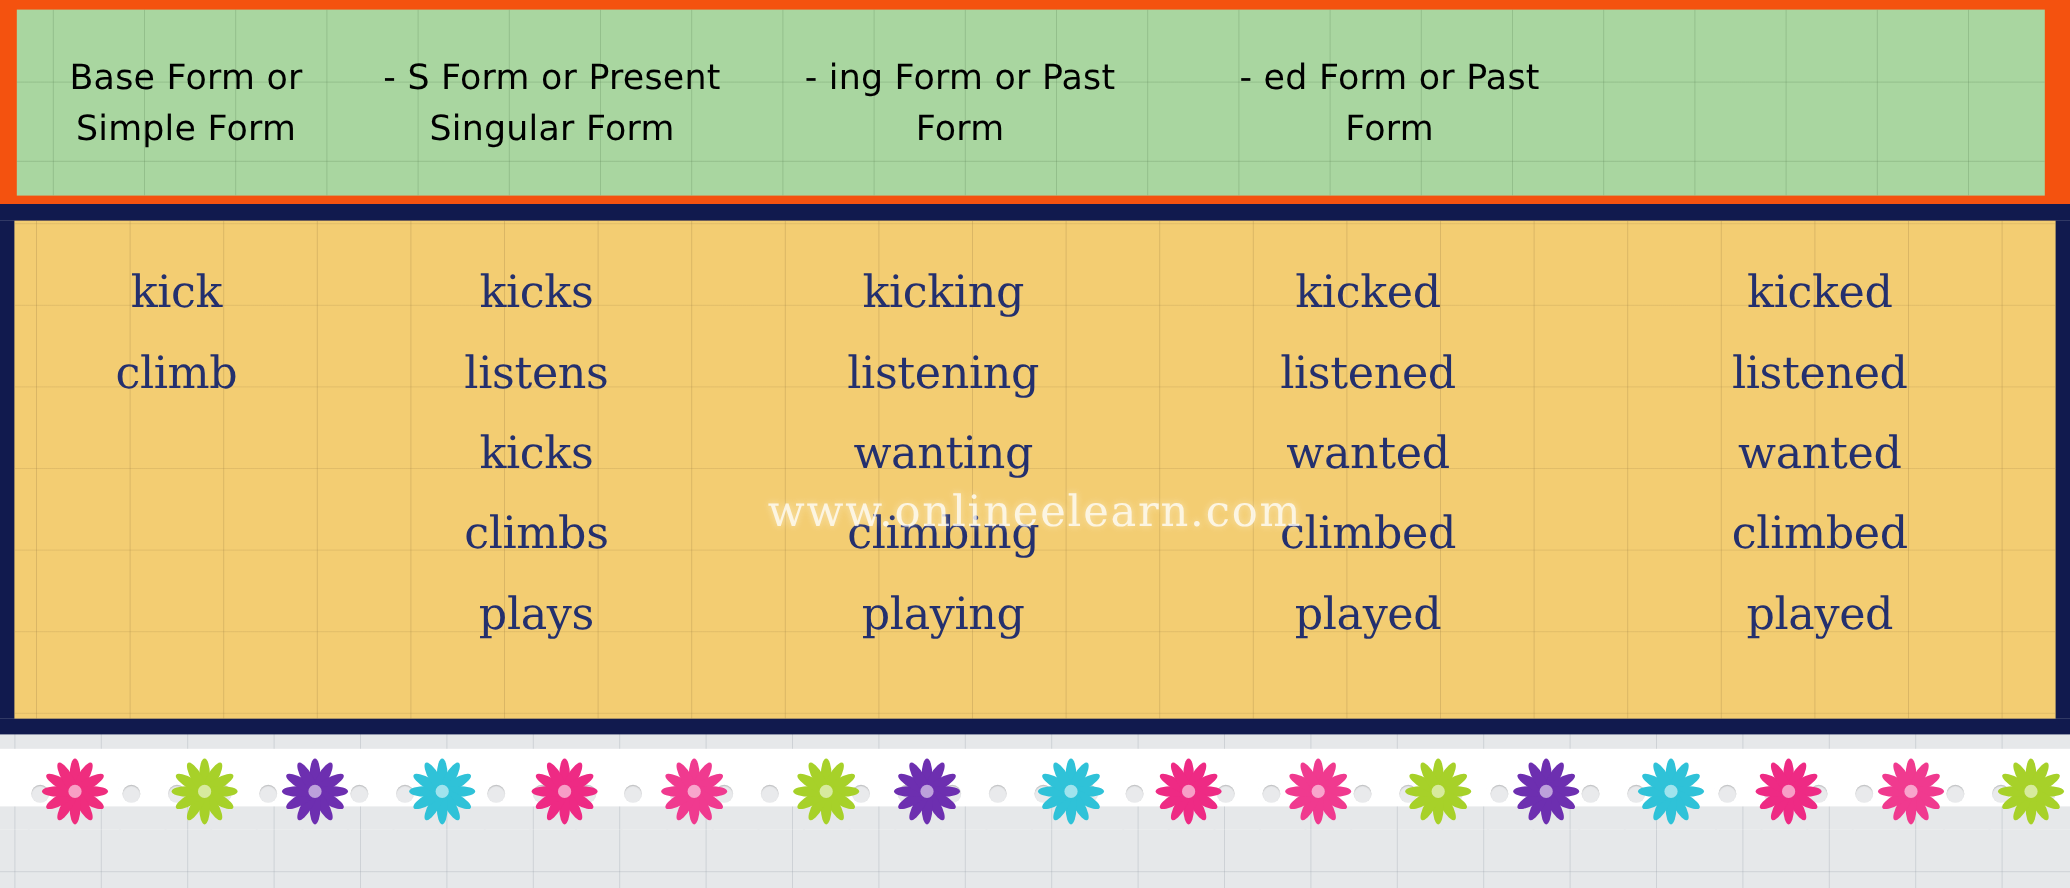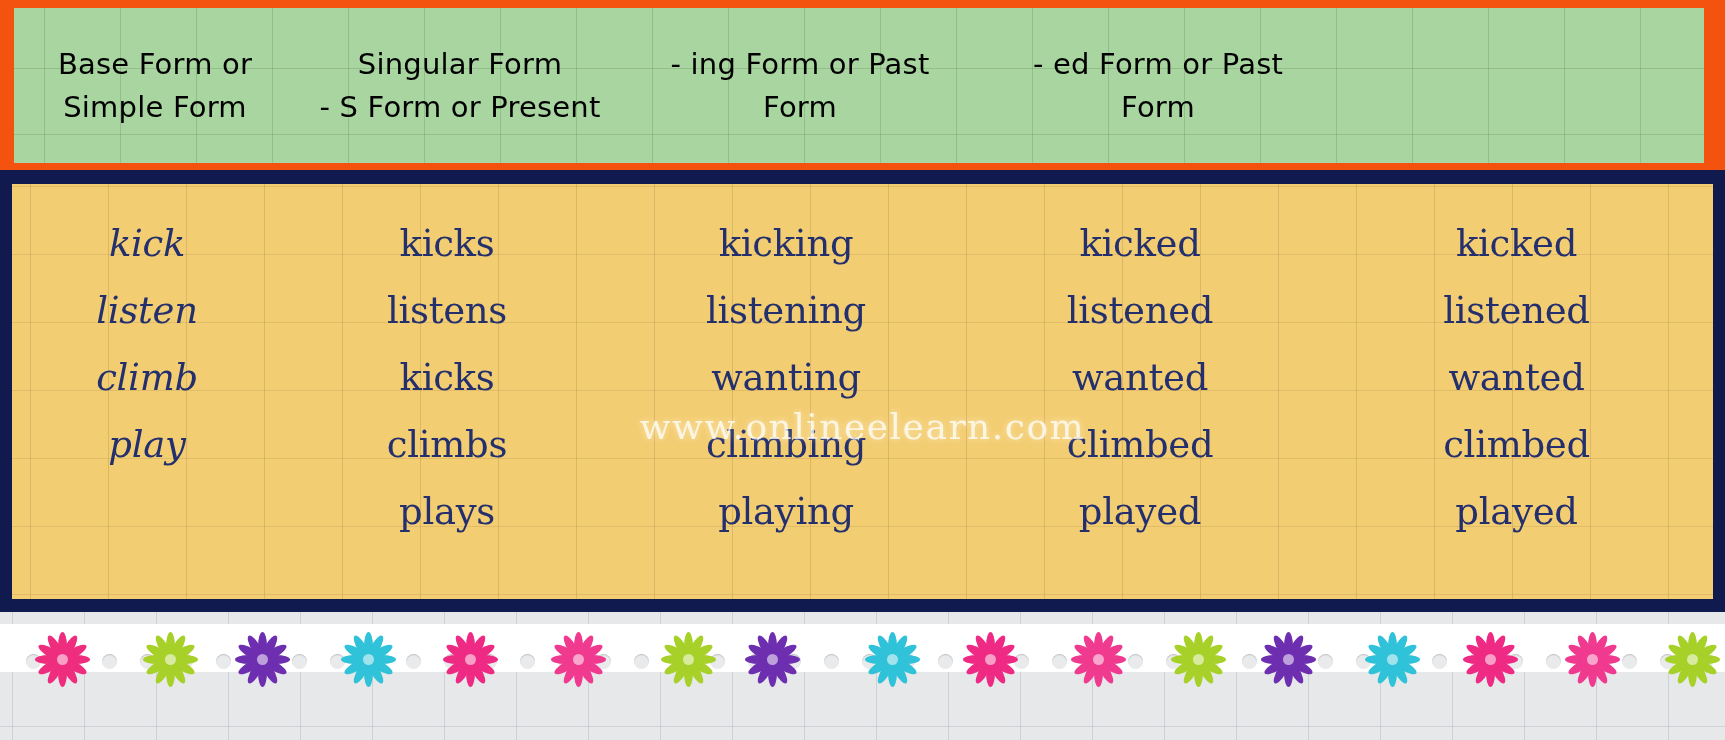--- a/index.html
+++ b/index.html
@@ -138,21 +138,21 @@
     z-index: 2;
     display: flex;
     width: 100%;
     padding-top: 26px;
     box-sizing: border-box;
   }
   .col {
     box-sizing: border-box;
     text-align: center;
   }
-  .bc-0 { flex: 0 0 270px; font-style: italic; }
+  .bc-0 { flex: 0 0 270px; }
   .bc-1 { flex: 0 0 330px; }
   .bc-2 { flex: 0 0 348px; }
   .bc-3 { flex: 0 0 360px; }
   .bc-4 { flex: 1 1 auto; }
 
   .cell {
     color: #24306e;
     font-family: "DejaVu Serif", serif;
     font-size: 37px;
     line-height: 67px;
@@ -269,22 +269,22 @@
   <div class="page-grid"></div>
 
   <div class="header-wrap">
     <div class="header-band">
       <div class="header-row">
         <div class="header-cell hc-0">
             <span style="display:block">Base Form or</span>
             <span style="display:block">Simple Form</span>
           </div>
         <div class="header-cell hc-1">
+            <span style="display:block">- S Form or Present</span>
             <span style="display:block">Singular Form</span>
-            <span style="display:block">- S Form or Present</span>
           </div>
         <div class="header-cell hc-2">
             <span style="display:block">- ing Form or Past</span>
             <span style="display:block">Form</span>
           </div>
         <div class="header-cell hc-3">
             <span style="display:block">- ed Form or Past</span>
             <span style="display:block">Form</span>
           </div>
       </div>
@@ -293,23 +293,21 @@
 
   <div class="navy-bar"></div>
   <div class="orange-underline"></div>
 
   <div class="body-wrap">
     <div class="body-band">
       <div class="body-inner">
 
         <div class="col bc-0">
           <div class="cell">kick</div>
-          <div class="cell">listen</div>
           <div class="cell">climb</div>
-          <div class="cell">play</div>
         </div>
 
         <div class="col bc-1">
           <div class="cell">kicks</div>
           <div class="cell">listens</div>
           <div class="cell">kicks</div>
           <div class="cell">climbs</div>
           <div class="cell">plays</div>
         </div>
 

